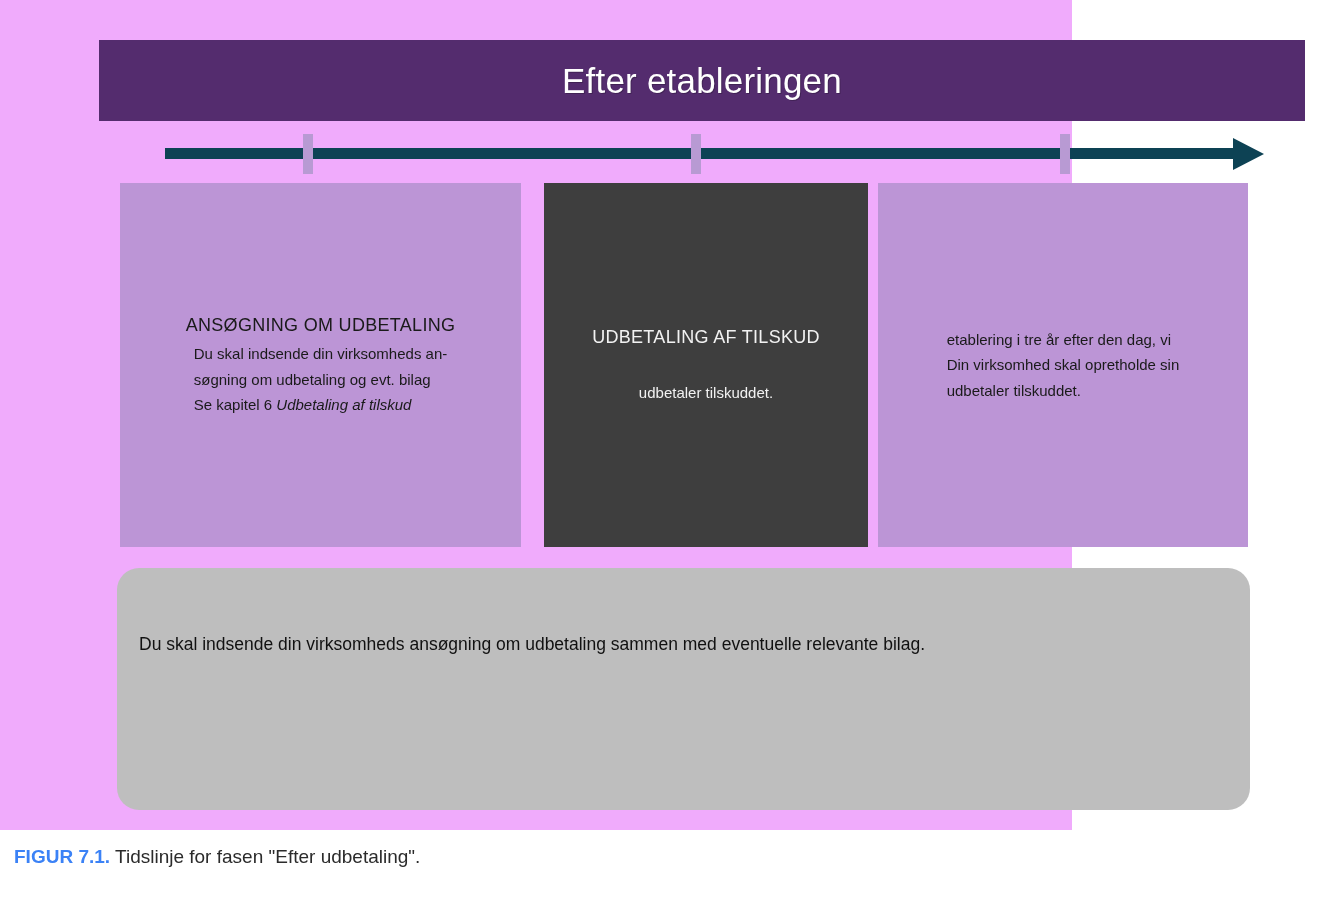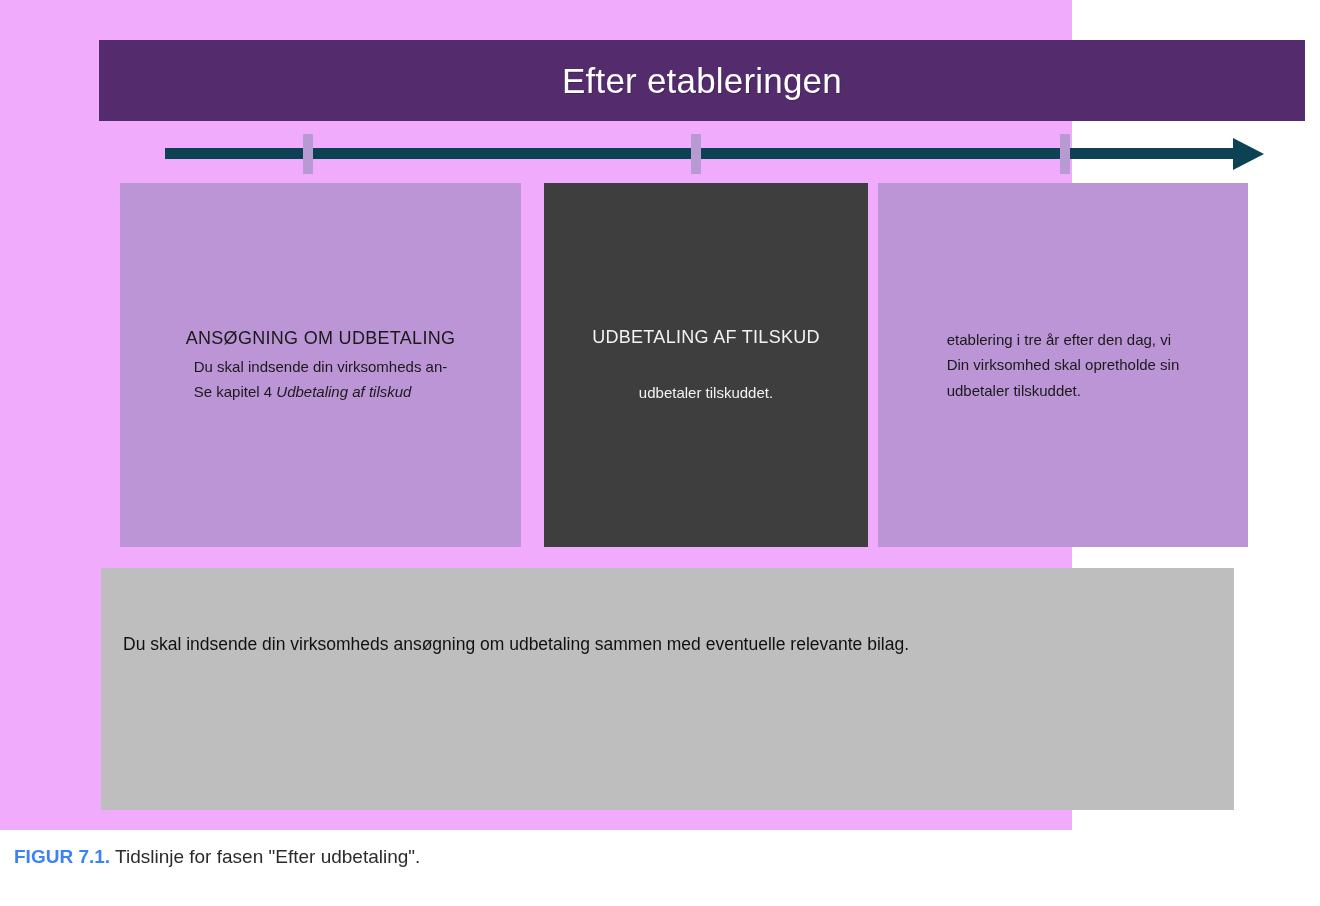--- a/index.html
+++ b/index.html
@@ -132,27 +132,28 @@
   #step-1 .step-heading,
   #step-1 .step-body { color: #1a1a1a; }
   #step-3 .step-body { color: #1a1a1a; }
   #step-2 .step-heading,
   #step-2 .step-body { color: #f2f2f2; }
   #step-2 .step-heading { margin-bottom: 30px; }
 
   
   #summary-panel {
     position: absolute;
-    left: 101px;
+    left: 117px;
     top: 568px;
     width: 1133px;
     height: 242px;
     background: #bebebe;
     box-sizing: border-box;
     padding: 62px 17px 0 22px;
+    border-radius: 22px;
   }
   #summary-panel p {
     margin: 0 0 5px 0;
     font-size: 17.5px;
     line-height: 1.62;
     color: #111111;
   }
 
   
   #figure-caption {
@@ -182,21 +183,22 @@
     <div class="axis-head"></div>
     <div class="tick t1"></div>
     <div class="tick t2"></div>
     <div class="tick t3"></div>
   </div>
 
   <div id="step-1" class="step-box">
     <div class="step-heading">ANSØGNING OM UDBETALING</div>
     <div class="step-body">
       <div>Du skal indsende din virksomheds an-</div>
-      <div><span>Se kapitel 4 </span><span class="em">Udbetaling af tilskud</span></div>
+      <div>søgning om udbetaling og evt. bilag</div>
+      <div><span>Se kapitel 6 </span><span class="em">Udbetaling af tilskud</span></div>
     </div>
   </div>
 
   <div id="step-2" class="step-box">
     <div class="step-heading">UDBETALING AF TILSKUD</div>
     <div class="step-body">
       <div>udbetaler tilskuddet.</div>
     </div>
   </div>
 

